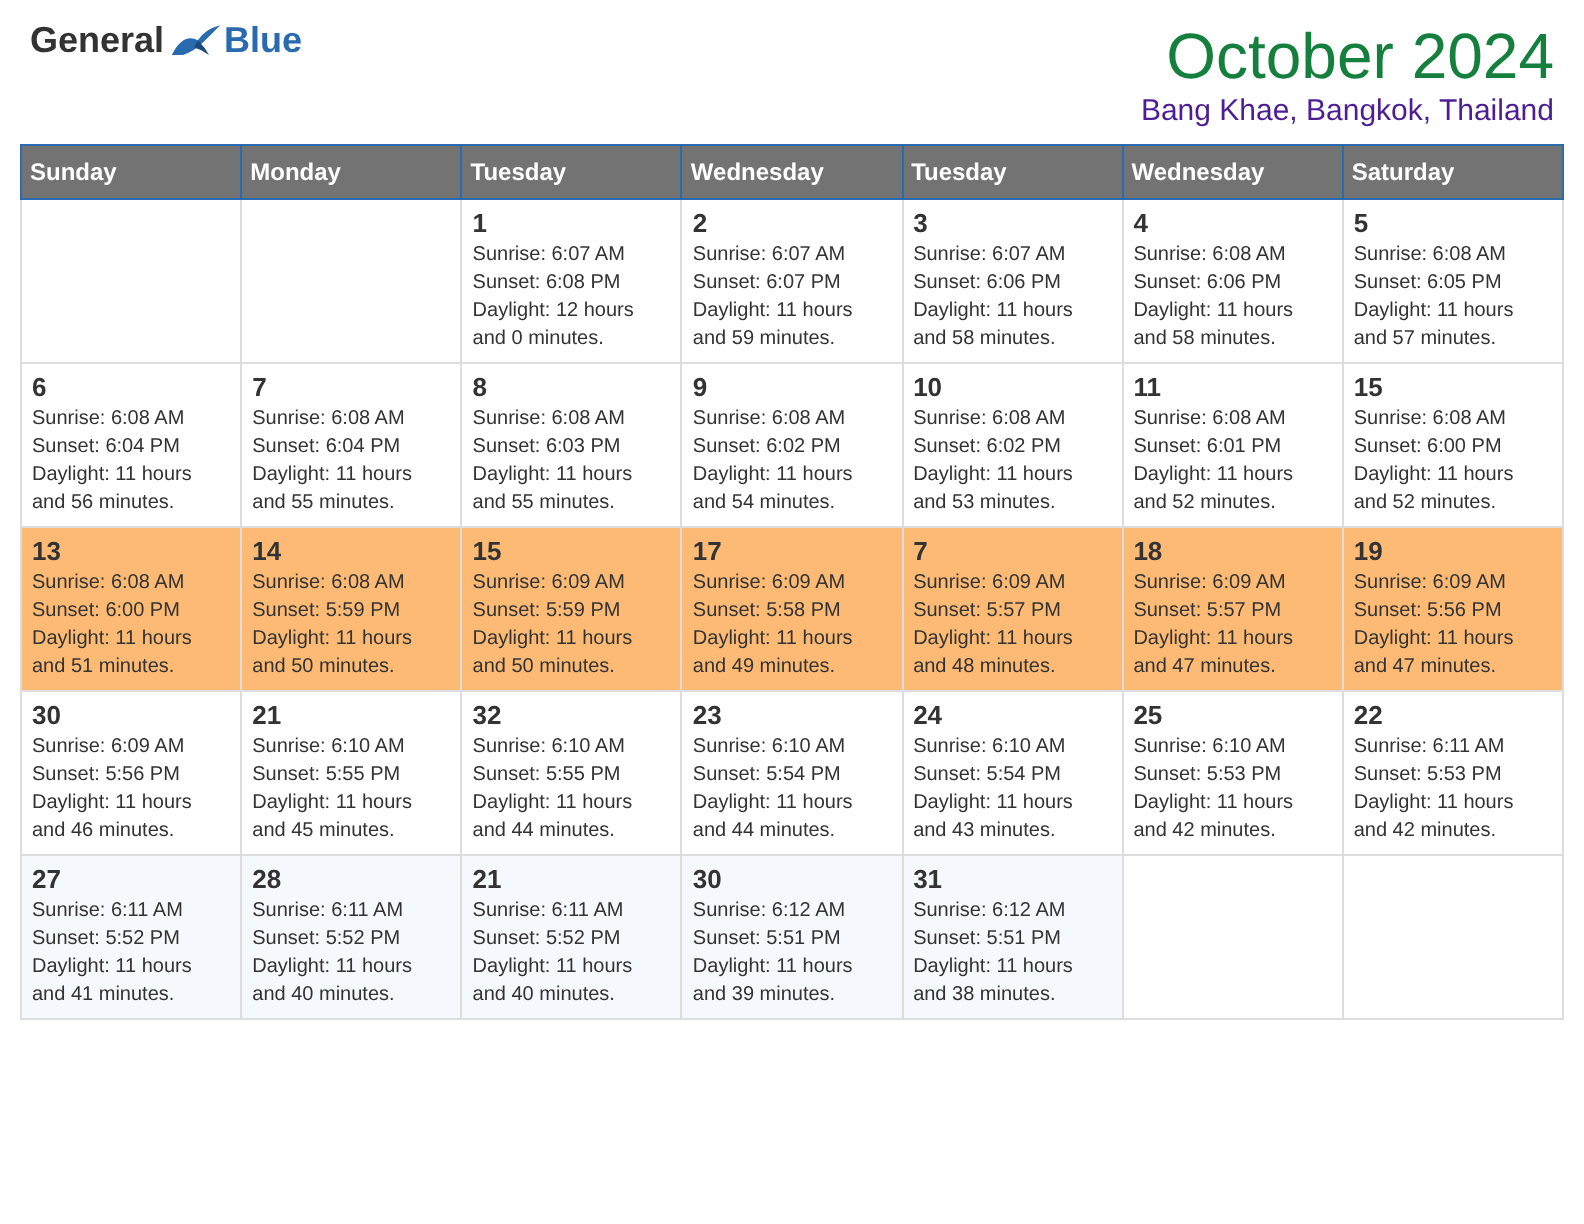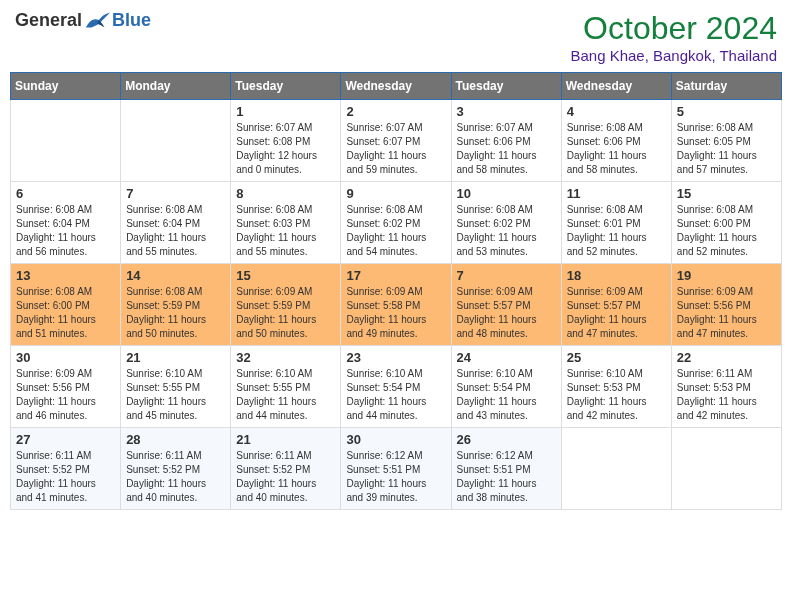--- a/index.html
+++ b/index.html
@@ -349,21 +349,21 @@
 and 40 minutes.</div>
         </td>
         <td>
           <span class="day-number">30</span>
           <div class="day-info" style="white-space: pre-line;">Sunrise: 6:12 AM
 Sunset: 5:51 PM
 Daylight: 11 hours
 and 39 minutes.</div>
         </td>
         <td>
-          <span class="day-number">26</span>
+          <span class="day-number">31</span>
           <div class="day-info" style="white-space: pre-line;">Sunrise: 6:12 AM
 Sunset: 5:51 PM
 Daylight: 11 hours
 and 38 minutes.</div>
         </td>
         <td class="empty-cell" style="background: rgb(255, 255, 255);"></td>
         <td class="empty-cell" style="background: rgb(255, 255, 255);"></td>
       </tr>
     </tbody>
 </table>

